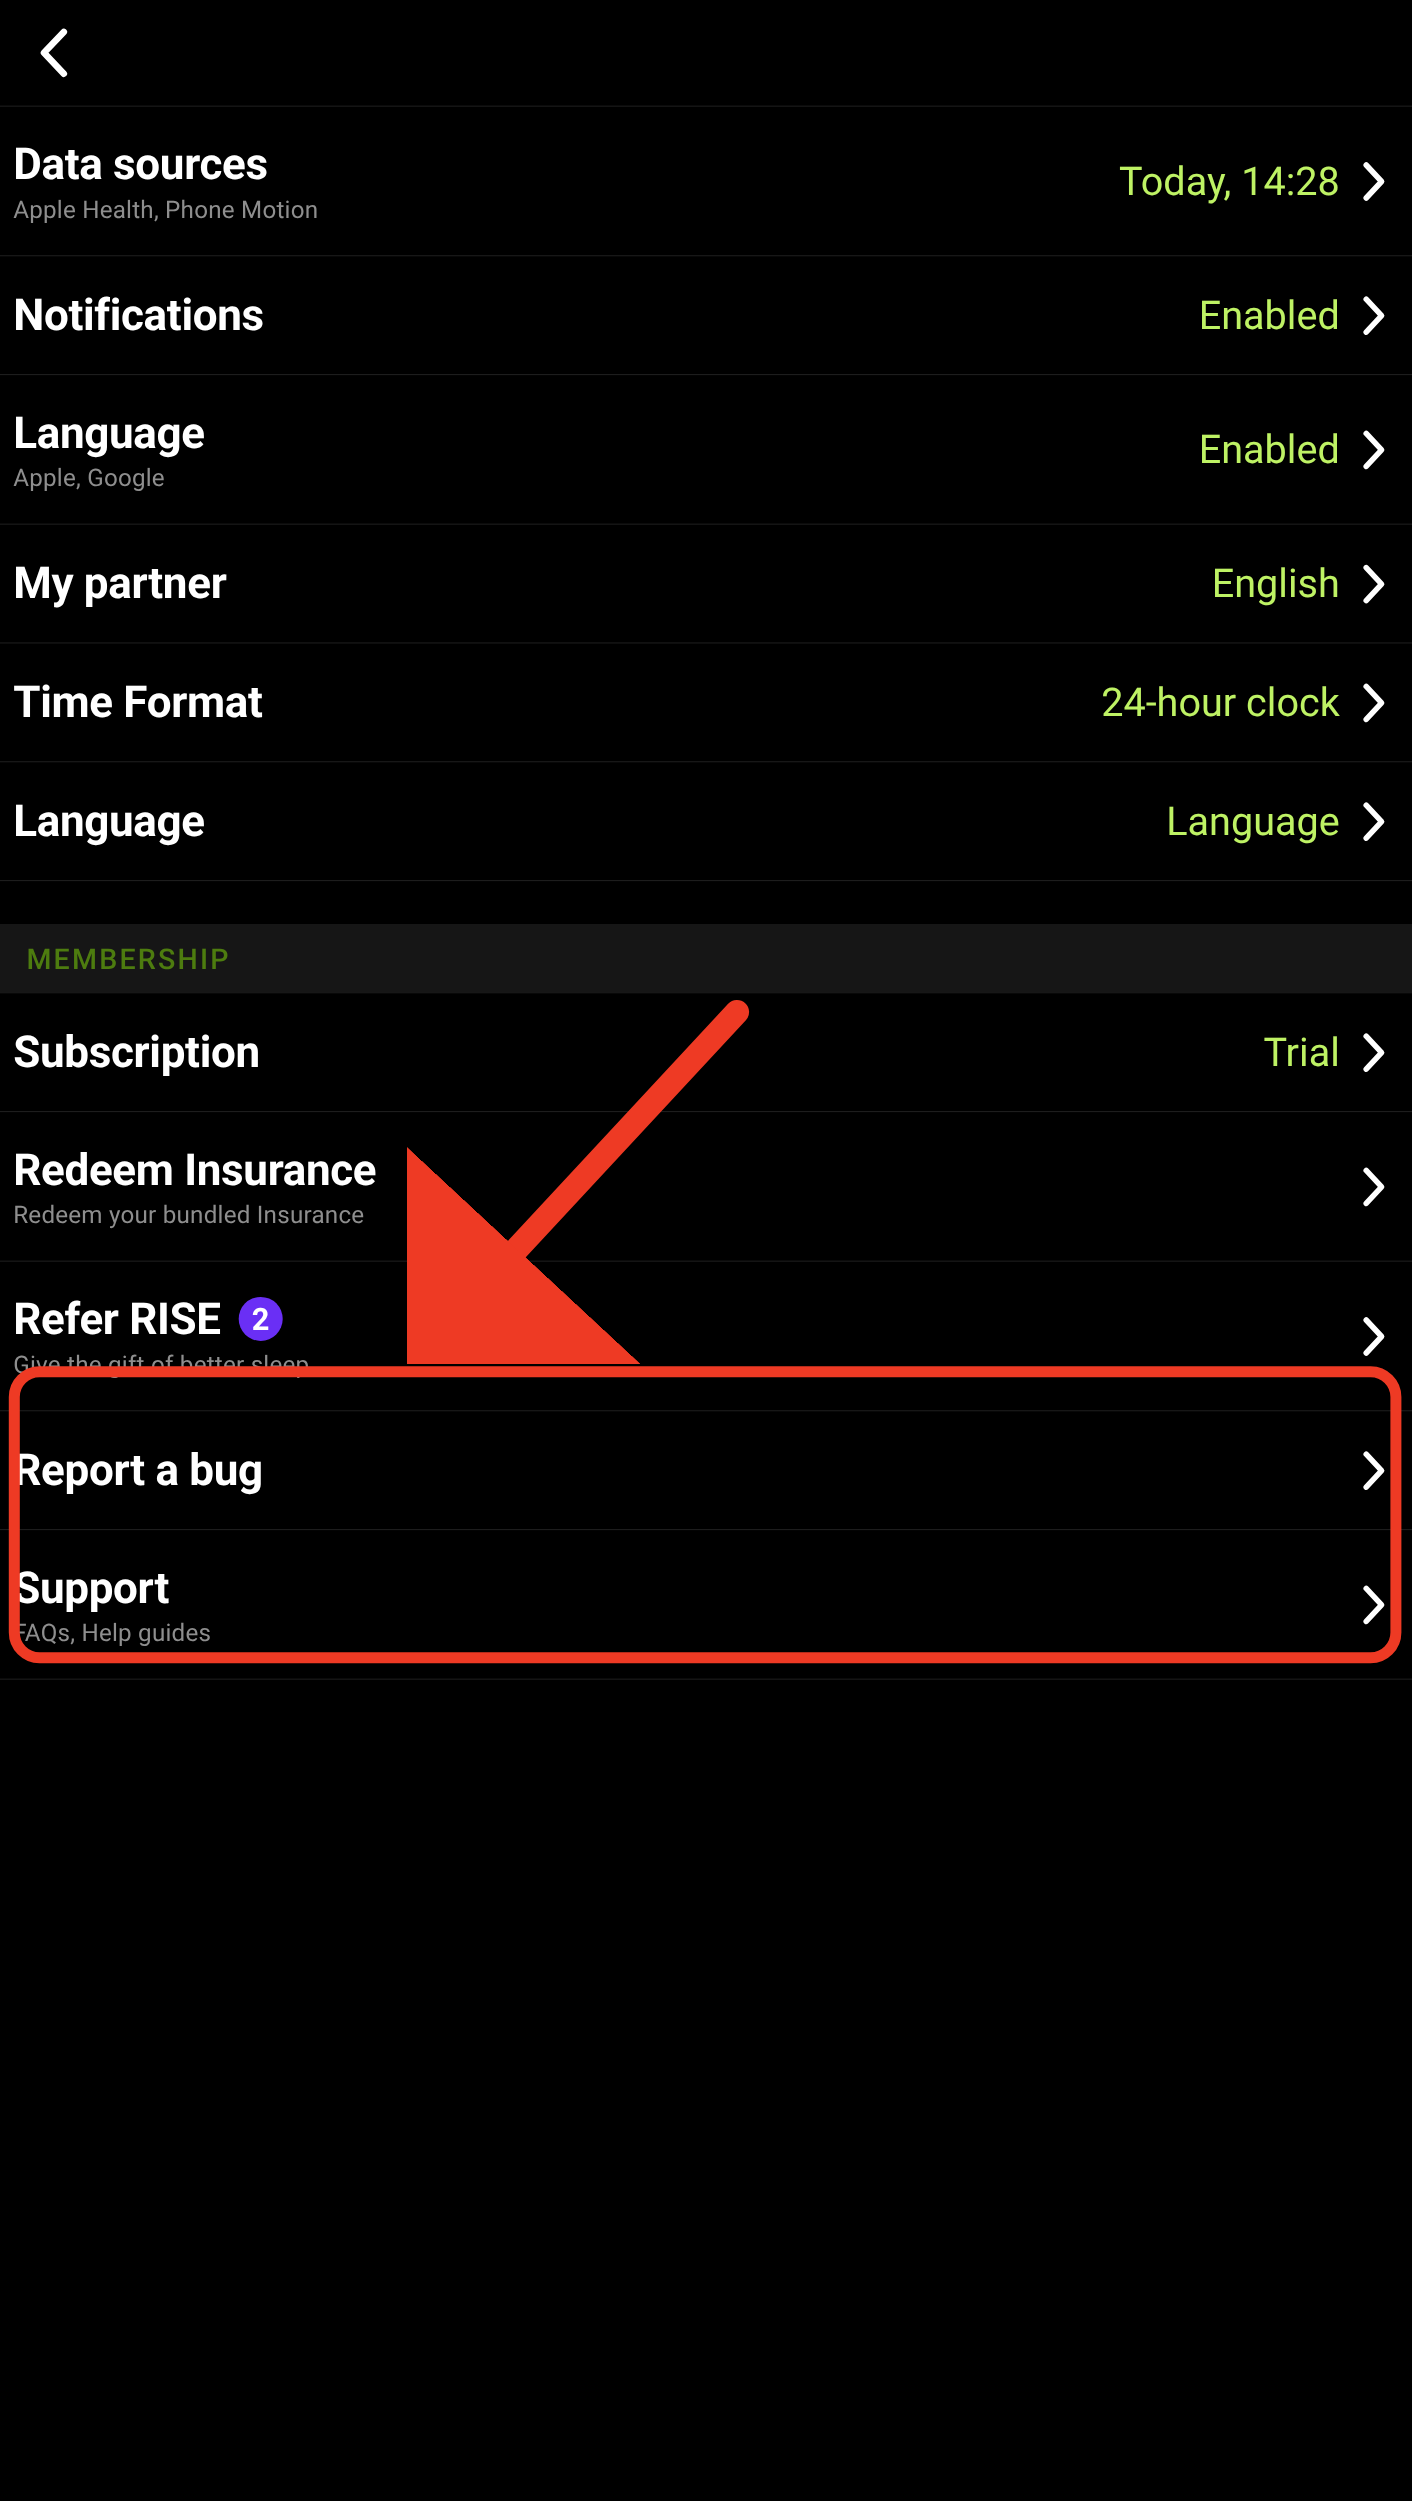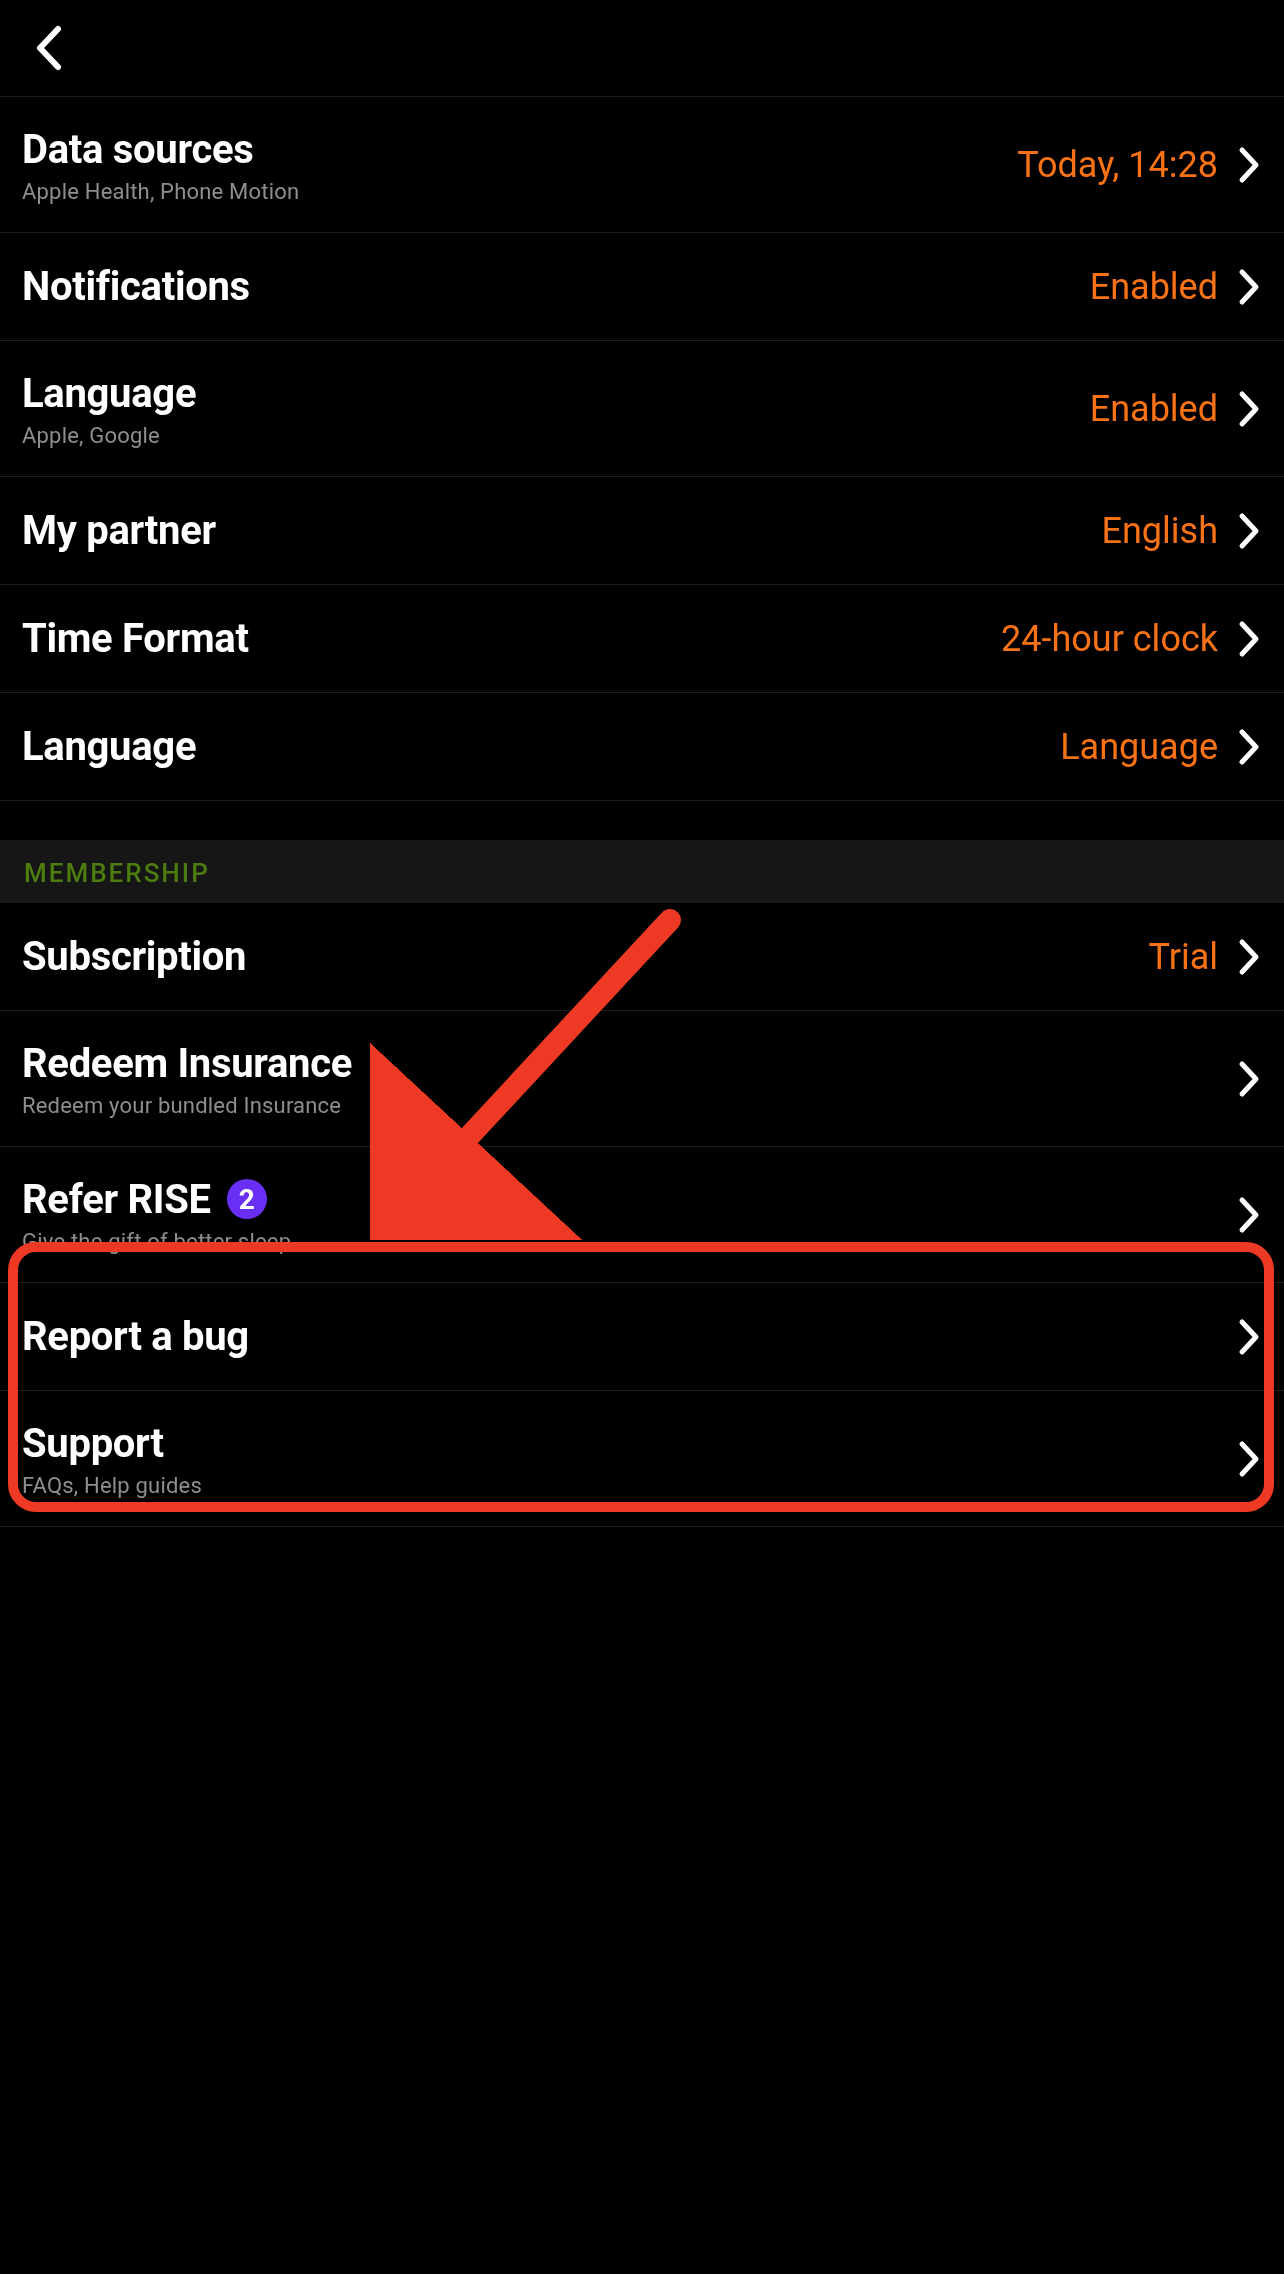--- a/index.html
+++ b/index.html
@@ -28,21 +28,21 @@
     display: flex;
     align-items: center;
     justify-content: center;
   }
   .list {
     width: 100%;
   }
   .row {
     display: flex;
     align-items: center;
-    padding: 24px 24px 24px 22px;
+    padding: 24px 24px 24px 12px;
     border-top: 1px solid #1d1d1d;
     min-height: 108px;
   }
   .row.tall { min-height: 136px; }
   .row-left {
     flex: 1 1 auto;
     display: flex;
     flex-direction: column;
     justify-content: center;
     gap: 6px;
@@ -64,21 +64,21 @@
     letter-spacing: 0.2px;
   }
   .row-right {
     flex: 0 0 auto;
     display: flex;
     align-items: center;
     gap: 20px;
   }
   .row-value {
     font-size: 36px;
-    color: #f97316;
+    color: #bef264;
     font-weight: 400;
     text-align: center;
   }
   .chevron {
     flex: 0 0 auto;
   }
   .section-gap {
     height: 40px;
     background: #000;
     border-top: 1px solid #1d1d1d;

